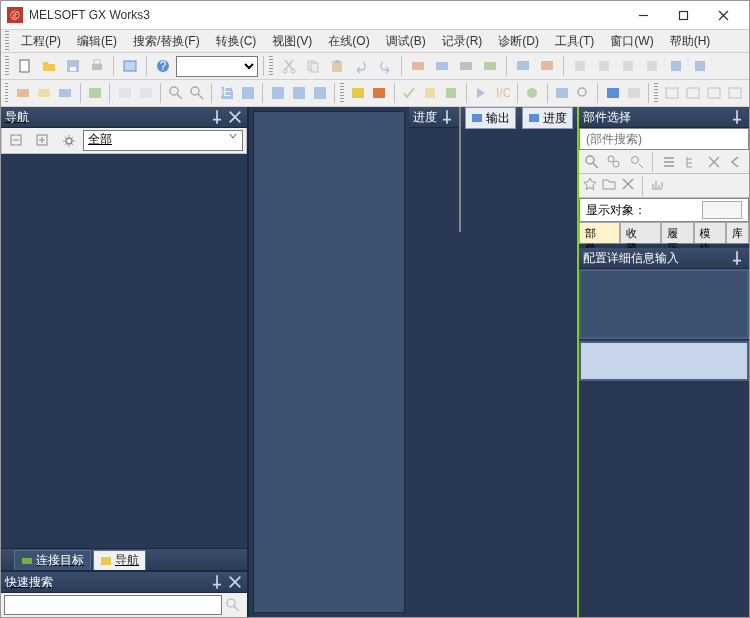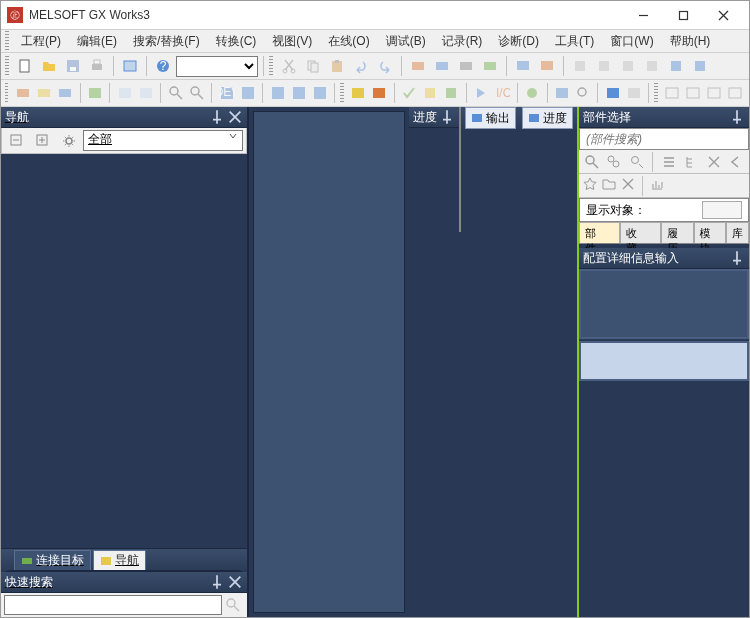--- a/index.html
+++ b/index.html
@@ -30,36 +30,36 @@
 .pane-header .pane-btn { width:16px; height:16px; display:flex; align-items:center; justify-content:center; color:#d0d8e6; margin-left:2px;}
 .nav-toolbar { height:26px; background:#f0f0f0; border:1px solid #c0c0c0; border-top:none; display:flex; align-items:center; padding:0 3px; gap:2px;}
 .nav-toolbar .nav-btn { width:24px; height:22px; display:flex; align-items:center; justify-content:center;}
 .nav-toolbar .nav-combo { flex:1; height:21px; border:1px solid #7a7a7a; background:#fff; padding:0 4px; display:flex; align-items:flex-start; justify-content:space-between;}
 .nav-body { flex:1; background:#293955; }
 .nav-tabs { height:22px; background: linear-gradient(#3a4d6b,#2b3c57); display:flex; align-items:flex-end; padding:0 13px; border-top:1px solid #1b2840;}
 .nav-tab { height:20px; padding:2px 6px; background:#3d5170; color:#fff; border:1px solid #5a6f8f; border-bottom:none; margin-right:2px; display:flex; align-items:center; gap:3px;}
 .nav-tab.active { background:#f0f0f0; color:#333;}
 .nav-tab .tab-icon { width:12px; height:12px; }
 
-.qs-pane { border-top:2px solid #1b2840;border-radius:10px;}
+.qs-pane { border-top:2px solid #1b2840;}
 .qs-body { height:24px; background:#f0f0f0; display:flex; align-items:center; padding:3px;}
 .qs-body input { flex:1; height:20px; border:1px solid #7a7a7a; padding:0 4px;}
 
 .center-col { flex:1; display:flex; background:#293955;}
 .canvas { flex:1; margin:4px; border:1px solid #1b2840; background:#3d5170;}
 .progress-header { }
 .progress-body { height:125px; background:#fff; margin:0; border:1px solid #888;}
 
 .bottom-tabs { height:22px; background: linear-gradient(#3a4d6b,#2b3c57); display:flex; align-items:center; padding:0 4px; gap:6px;}
 .bottom-tab { height:22px; background:#e8edf5; padding:1px 5px; display:flex; align-items:center; gap:3px; border:1px solid #8a9ab5;}
 .bottom-tab .bt-icon { width:12px; height:12px; }
 
 .right-col { width:172px; display:flex; flex-direction:column; background:#293955; border-left:2px solid #84cc16;}
 .parts-search { height:22px; margin:0; border:1px solid #888; background:#fff; display:flex; align-items:center;}
-.parts-search input { flex:1; border:none; outline:none; padding:0 6px; color:#888; font-style:italic; height:100%; background:transparent;}
+.parts-search input { flex:1; border:none; outline:none; padding:0 6px; color:#888; height:100%; background:transparent;}
 .parts-icons { height:24px; background:#f0f0f0; border-bottom:1px solid #c0c0c0; display:flex; align-items:center; padding:0 3px; gap:3px;}
 .parts-icons .pi { width:20px; height:20px; display:flex; align-items:center; justify-content:center; opacity:.55;}
 .parts-icons2 { height:24px; background:#f0f0f0; border-bottom:1px solid #c0c0c0; display:flex; align-items:center; padding:0 3px; gap:3px;}
 .display-target { height:24px; background:#fff; border:1px solid #888; display:flex; align-items:center; padding:0 6px;}
 .display-target .field { width:40px; height:18px; border:1px solid #aaa; margin-left:auto; background:#f5f5f5;}
 .parts-tabs { height:22px; background:#5eead4; display:flex; border-bottom:1px solid #888;}
 .parts-tab { padding:3px 5px; border:1px solid #aaa; border-bottom:none; background:#e8e8e8; font-size:11px;}
 .parts-tab.active { background:#fff2cc;}
 .config-body { flex:1; display:flex; flex-direction:column;}
 .config-box { height:70px; border:2px solid #4a5f82; background:#3d5170; margin:0;}

